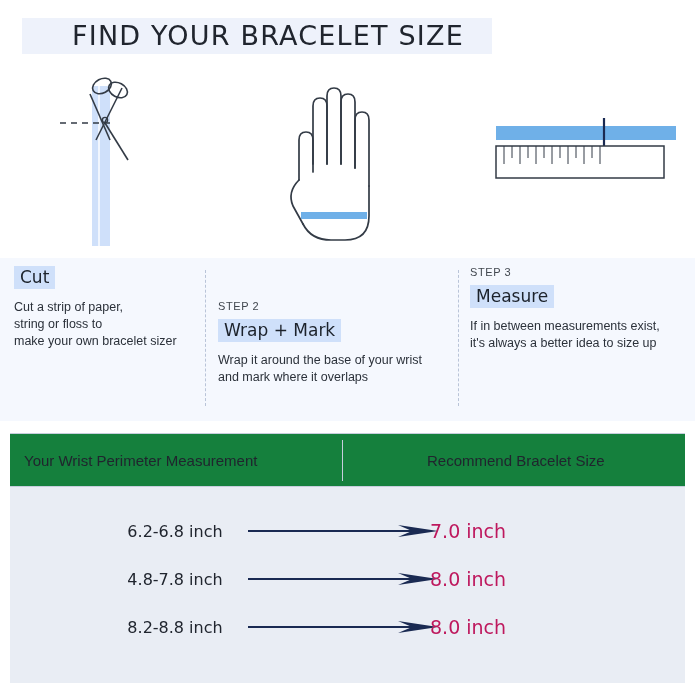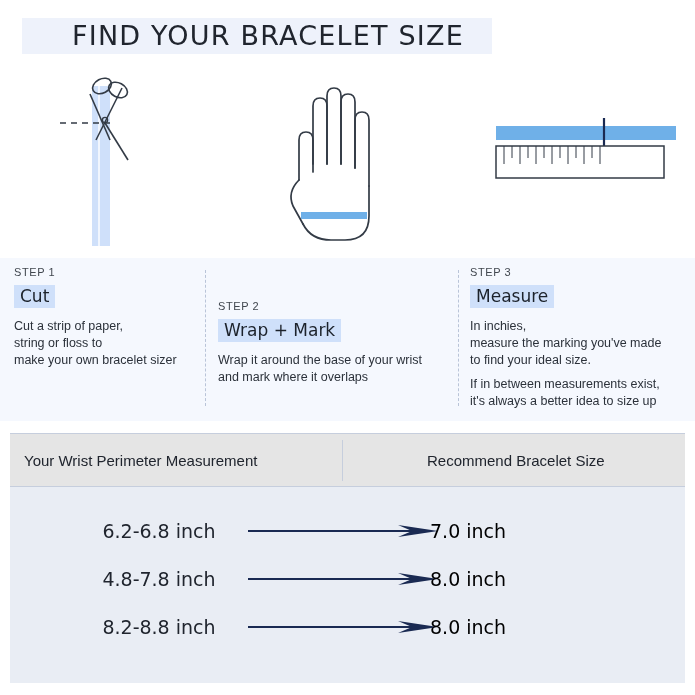--- a/index.html
+++ b/index.html
@@ -123,21 +123,21 @@
     height: 274px;
     background: #ffffff;
   }
   .thead {
     position: absolute;
     left: 10px; top: 12px;
     width: 675px;
     height: 54px;
     border-top: 1px solid #c6cedd;
     border-bottom: 1px solid #c6cedd;
-    background: #e5e5e5;
+    background: #15803d;
   }
   .th {
     position: absolute;
     top: 0;
     height: 53px;
     display: flex;
     align-items: center;
     font-size: 15px;
     color: #20252e;
   }
@@ -160,34 +160,34 @@
     position: absolute;
     left: 0;
     width: 675px;
     height: 48px;
   }
   .row-0 { top: 20px; }
   .row-1 { top: 68px; }
   .row-2 { top: 116px; padding-left: 48px; }
   .cell-left {
     position: absolute;
-    left: 24px; top: 0;
+    left: 40px; top: 0;
     width: 250px; height: 48px;
     display: flex; align-items: center; justify-content: center;
-    font-size: 19px;
+    font-size: 16px;
     color: #20252e;
     font-family: "DejaVu Sans", sans-serif;
   }
   .cell-right {
     position: absolute;
     left: 420px; top: 0;
     width: 190px; height: 48px;
     display: flex; align-items: center;
     font-size: 19px;
-    color: #000000;
+    color: #be185d;
     font-family: "DejaVu Sans", sans-serif;
   }
   .arrow {
     position: absolute;
     left: 238px;
     top: 16px;
     width: 190px;
     height: 16px;
   }
 </style>
@@ -264,40 +264,36 @@
       </svg>
     </div>
 
   </div>
 
   <div class="steps-band">
     <div class="step-div div-1"></div>
     <div class="step-div div-2"></div>
 
     <div class="step step-1">
-      <div class="step-kicker">STEP 1</div>
       <div class="step-name">Cut</div>
       <p class="step-body" style="white-space: pre-line;">Cut a strip of paper,
 string or floss to
 make your own bracelet sizer</p>
     </div>
 
     <div class="step step-2">
       <div class="step-kicker">STEP 2</div>
       <div class="step-name">Wrap + Mark</div>
       <p class="step-body" style="white-space: pre-line;">Wrap it around the base of your wrist
 and mark where it overlaps</p>
     </div>
 
     <div class="step step-3">
       <div class="step-kicker">STEP 3</div>
       <div class="step-name">Measure</div>
-      <p class="step-body" style="white-space: pre-line;">In inchies,
-measure the marking you've made
-to find your ideal size.</p>
       <p class="step-body" style="white-space: pre-line;">If in between measurements exist,
 it's always a better idea to size up</p>
     </div>
   </div>
 
   <div class="table">
 
     <div class="thead">
       <div class="th th-1">Your Wrist Perimeter Measurement</div>
       <div class="th-sep"></div>

